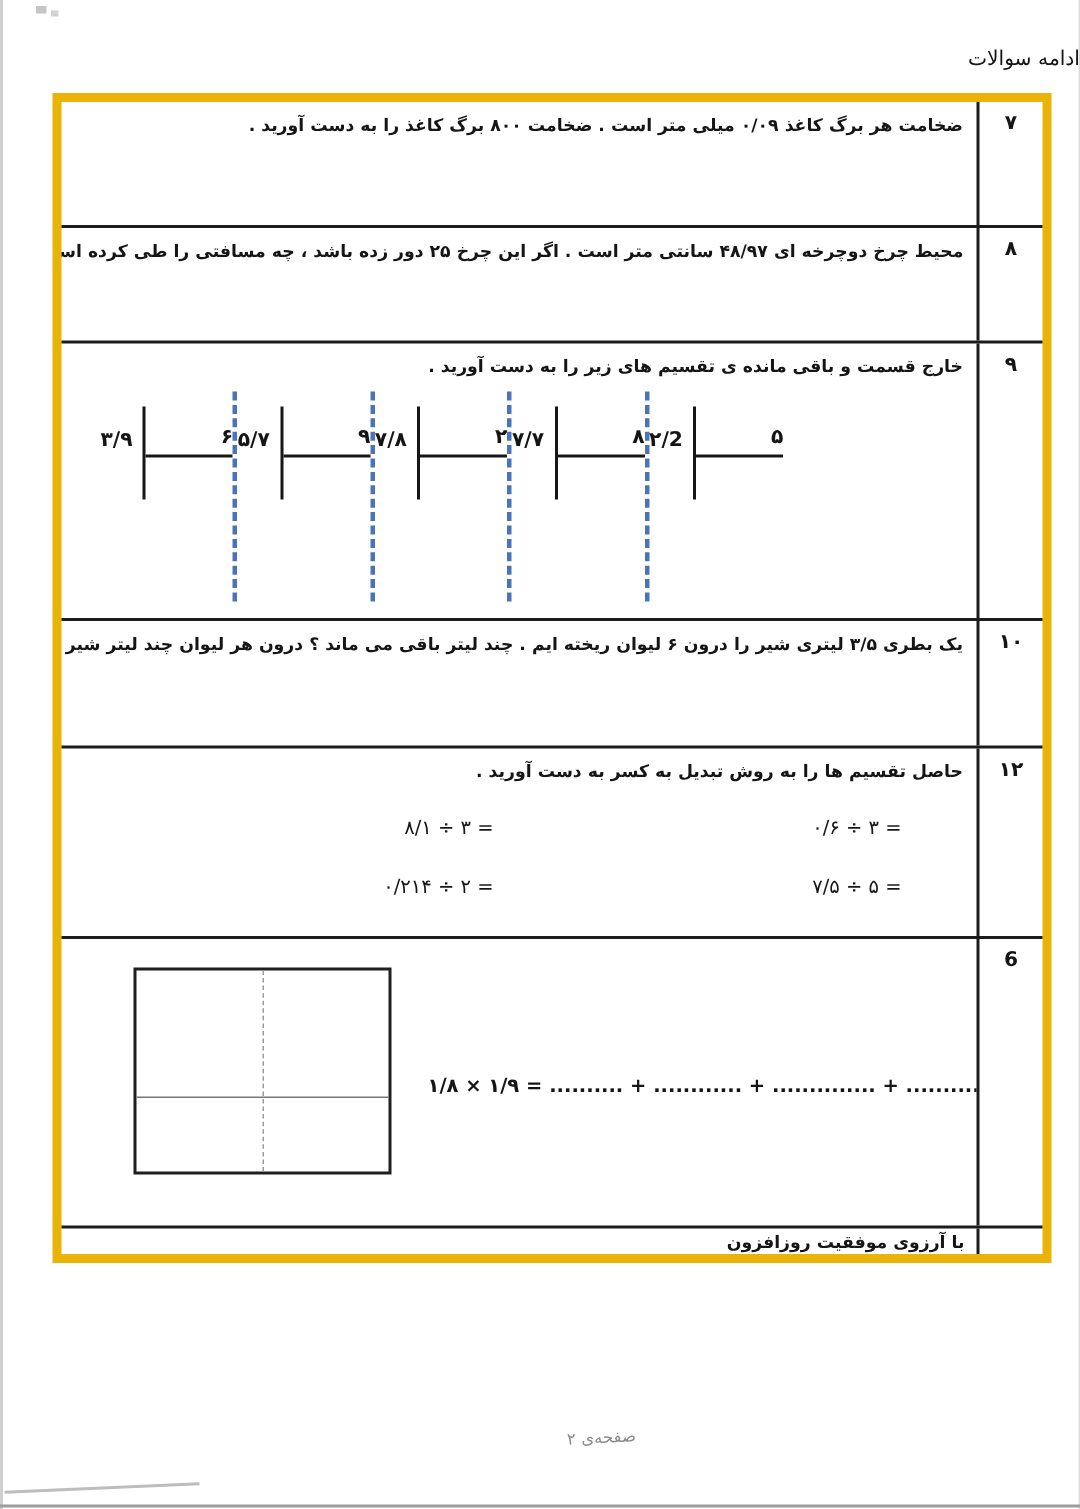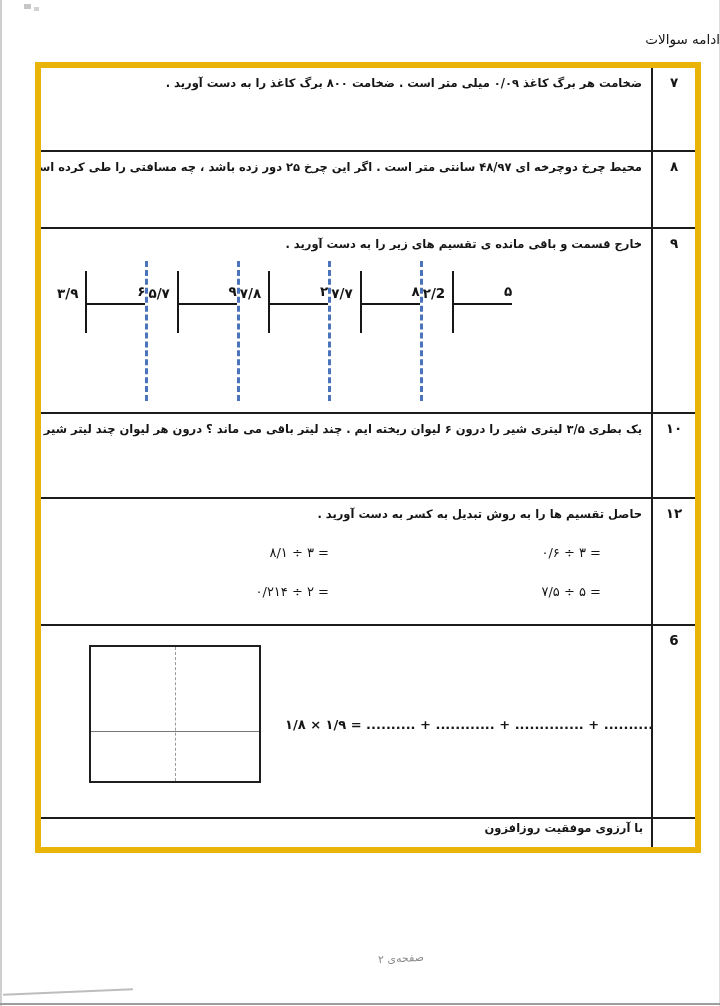--- a/index.html
+++ b/index.html
@@ -29,22 +29,22 @@
   .row:last-child{border-bottom:none;}
   .cell-text{
     flex:1;direction:rtl;text-align:right;overflow:hidden;
     padding:7px 9px 0 6px;box-sizing:border-box;
   }
   .qtext{display:block;font-weight:bold;font-size:11.5px;white-space:nowrap;line-height:1.45;}
   .cell-num{
     width:44px;border-left:2px solid #1c1c1c;box-sizing:border-box;
     text-align:center;font-weight:bold;font-size:13.5px;padding-top:6px;direction:rtl;
   }
-  .h-r7{height:84px;} .h-r8{height:77px;} .h-r9{height:185px;} .h-r10{height:85px;}
-  .h-r11{height:105px;} .h-r12{height:127px;} .h-r13{height:193px;} .h-foot{height:28px;}
+  .h-r7{height:84px;} .h-r8{height:77px;} .h-r9{height:185px;padding-left:10px;} .h-r10{height:85px;}
+  .h-r11{height:105px;} .h-r12{height:127px;} .h-r13{height:193px;} .h-foot{height:17px;}
 
   
   .divisions-row{
     direction:ltr;display:flex;justify-content:flex-start;align-items:flex-start;
     margin:8px 4px 0 10px;height:146px;
   }
   .vsep{border-left:3px dashed var(--accent,#4a74ba);height:140px;width:0;}
   .division{display:flex;direction:ltr;margin-top:10px;}
   .dvd{font-size:13.5px;font-weight:bold;padding-top:14px;padding-right:7px;white-space:nowrap;}
   .divisor-cell{border-left:2.5px solid #161616;height:62px;}

